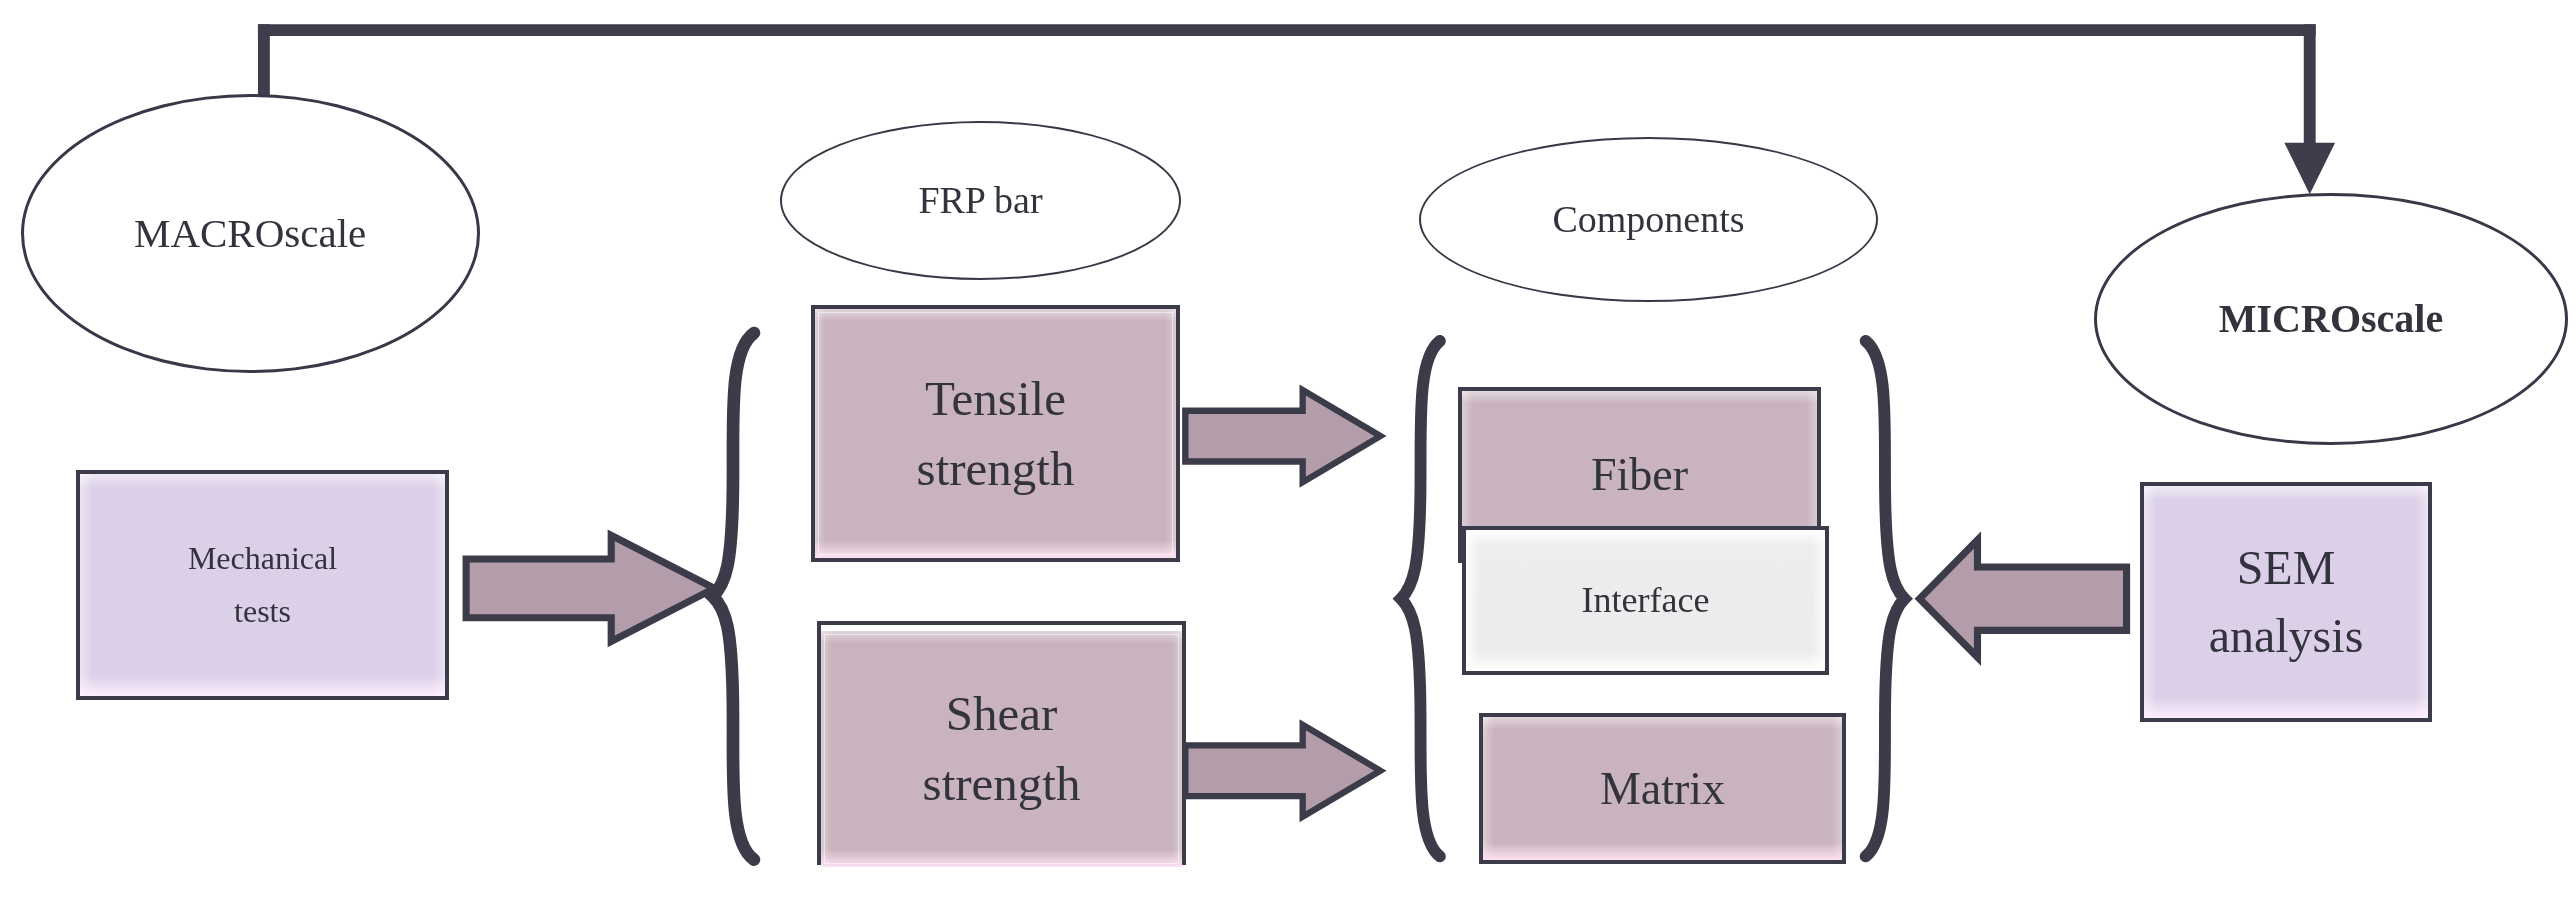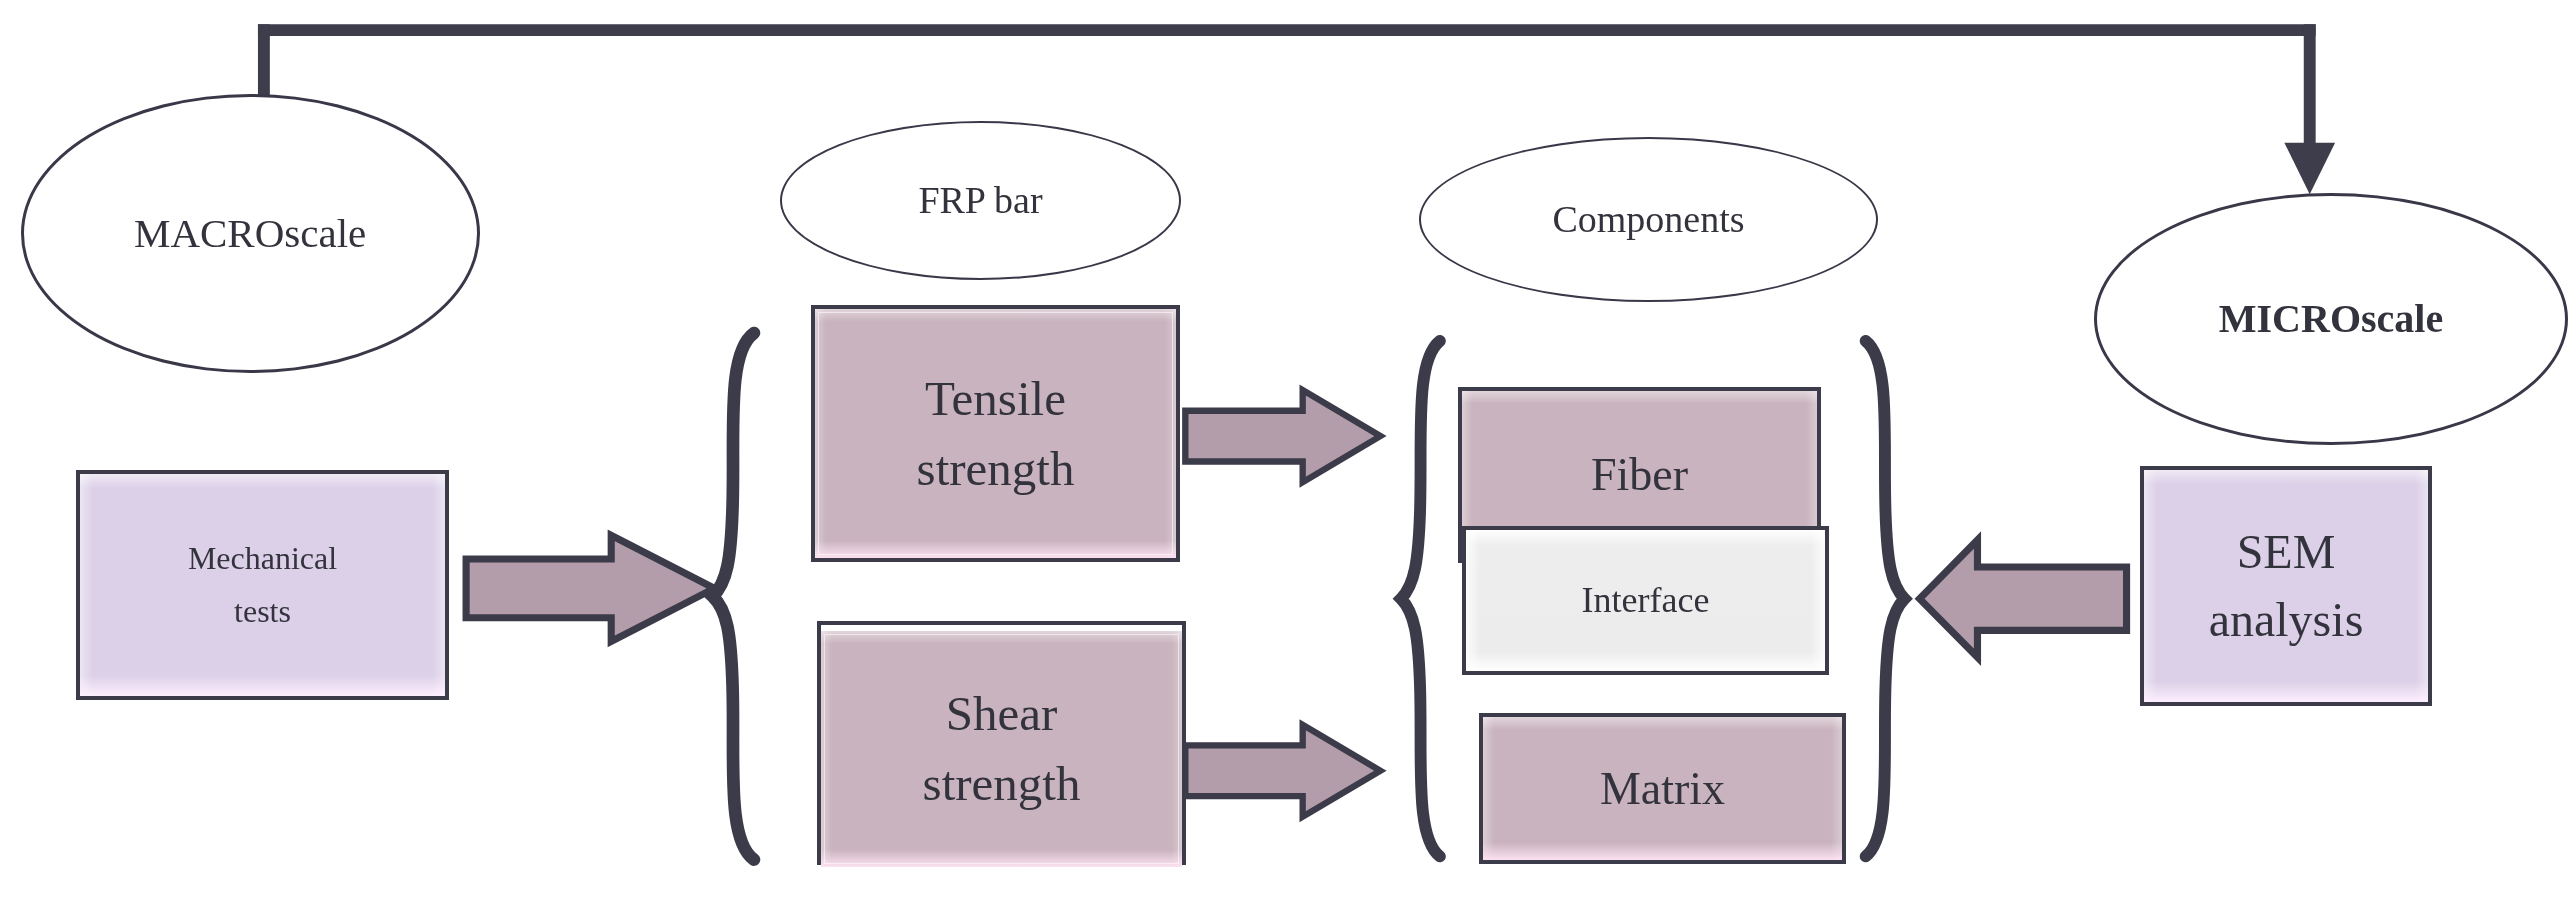--- a/index.html
+++ b/index.html
@@ -214,21 +214,21 @@
       <span>Interface</span>
     </div>
   </div>
 
   <div class="node boxnode fill-mauve" style="left:1462px; top:713px; width:367px; height:151px;margin-left:17px;">
     <div class="inner" style="font-size:46px;">
       <span>Matrix</span>
     </div>
   </div>
 
-  <div class="node boxnode fill-lavender" style="left:2140px; top:466px; width:292px; height:240px;justify-content:center;">
+  <div class="node boxnode fill-lavender" style="left:2140px; top:482px; width:292px; height:240px;justify-content:center;">
     <div class="inner" style="font-size:48px;">
       <span>SEM</span>
       <span>analysis</span>
     </div>
   </div>
 
 </div>
 
 
 </body></html>

